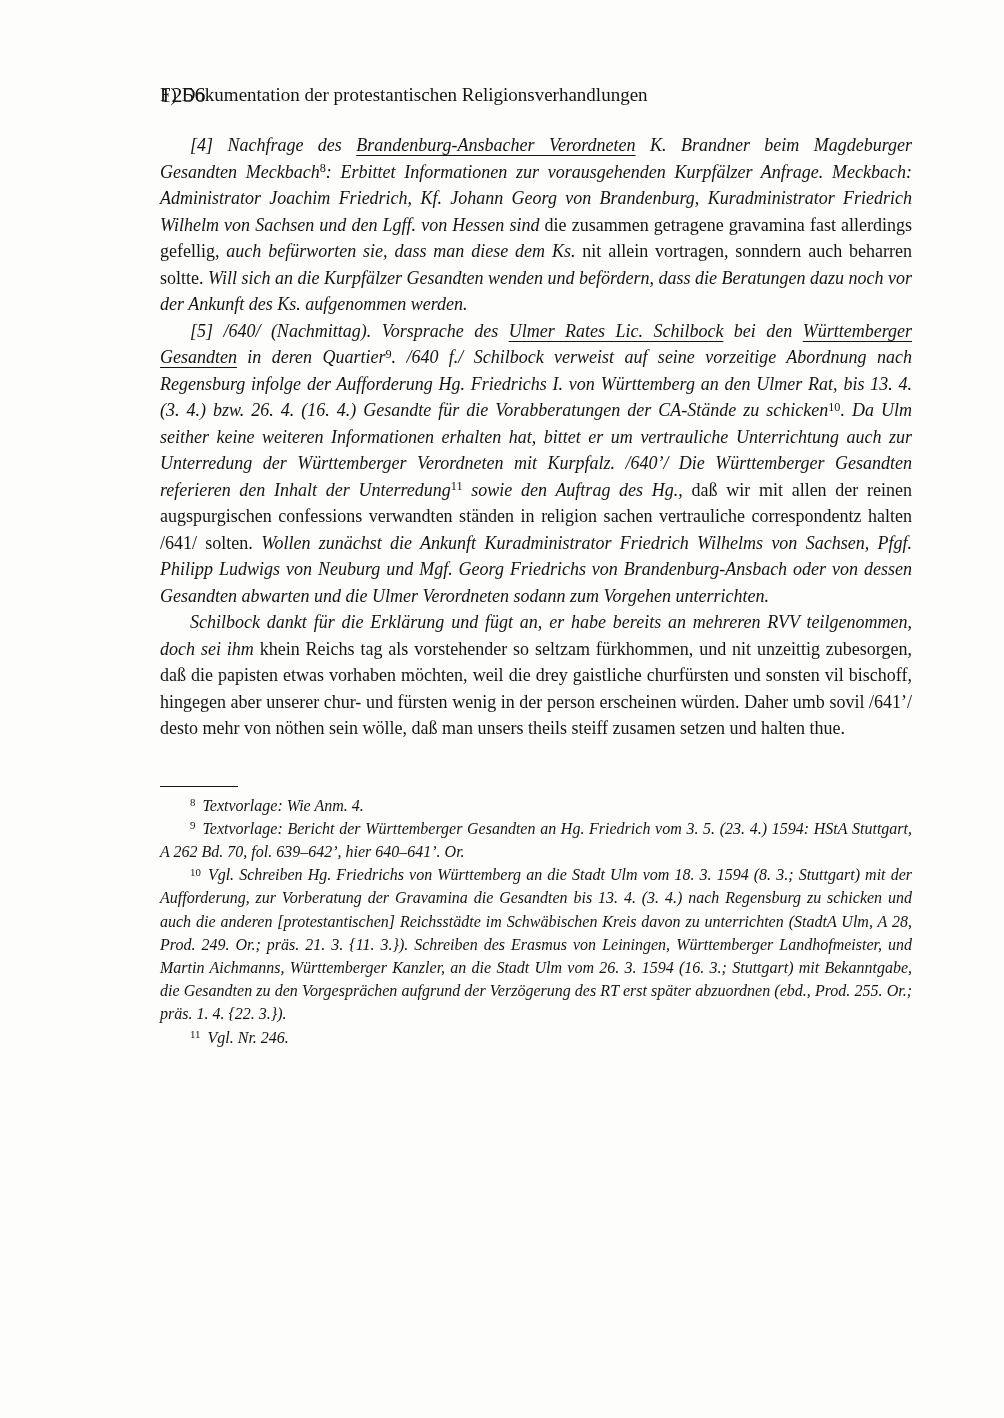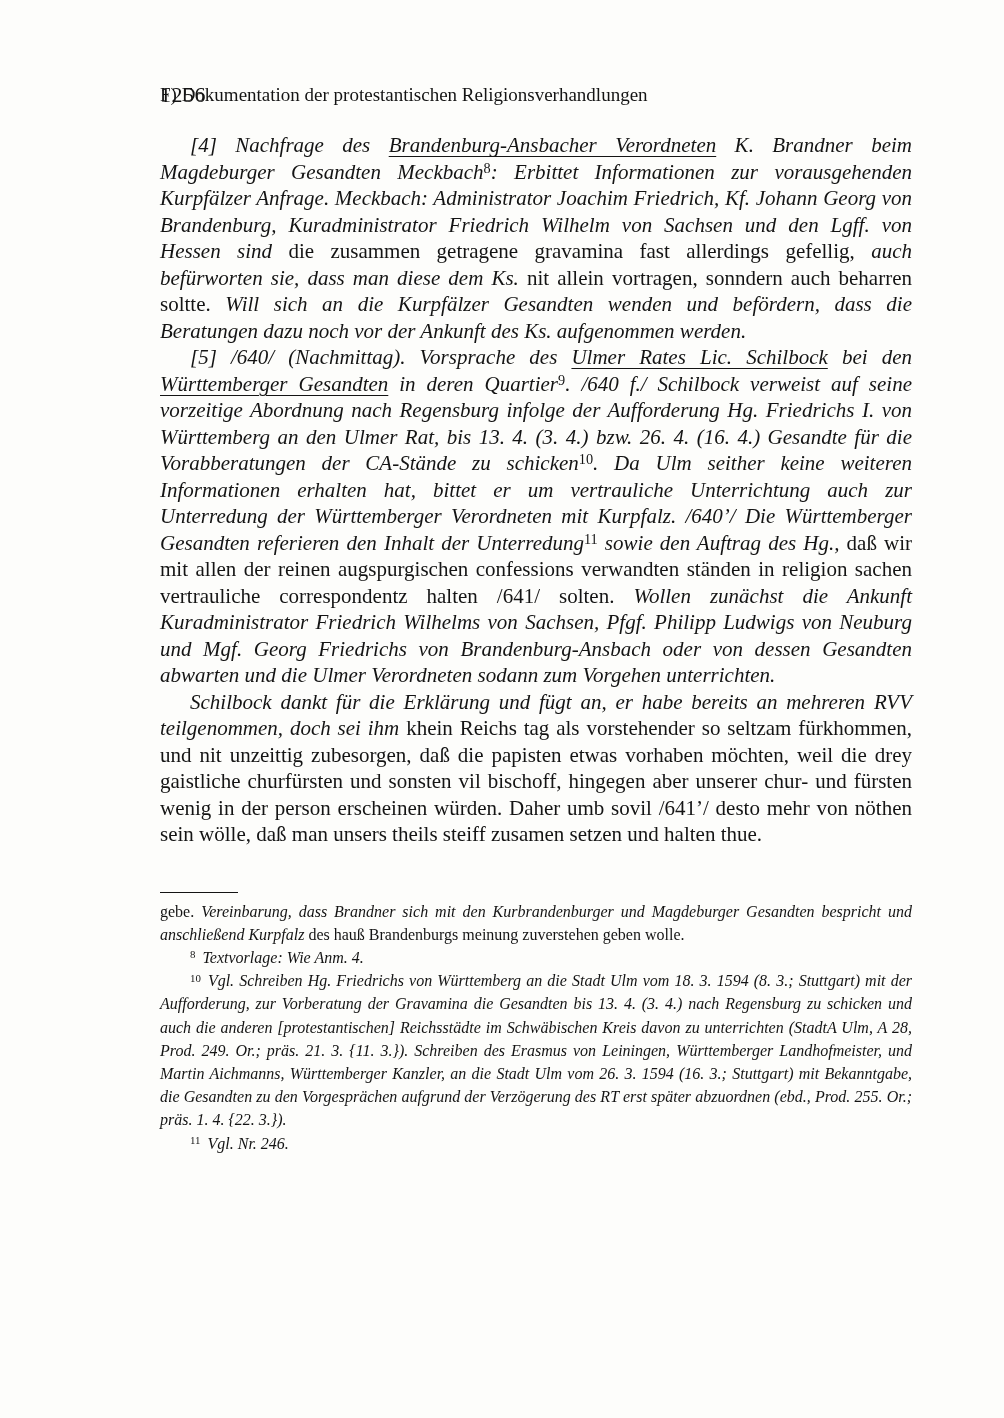--- a/index.html
+++ b/index.html
@@ -31,21 +31,21 @@
     letter-spacing: 0.5px;
   }
   .running-title {
     font-size: 19px;
     padding-top: 2px;
   }
   .body-text p.body-para {
     margin: 0;
     text-align: justify;
     text-indent: 30px;
-    font-size: 21px;
+    font-size: 18px;
     line-height: 26.5px;
   }
   .seg-i  { font-style: italic; }
   .seg-r  { font-style: normal; }
   .seg-iu {
     font-style: italic;
     text-decoration: underline;
     text-decoration-thickness: 1.2px;
     text-underline-offset: 4px;
   }
@@ -84,20 +84,20 @@
 
     <div class="body-text">
         <p class="body-para"><span class="seg-i">[4] Nachfrage des </span><span class="seg-iu">Brandenburg-Ansbacher Verordneten</span><span class="seg-i"> K. Brandner beim Magdeburger Gesandten Meckbach</span><span class="seg-sup">8</span><span class="seg-i">: Erbittet Informationen zur vorausgehenden Kurpfälzer Anfrage. Meckbach: Administrator Joachim Friedrich, Kf. Johann Georg von Brandenburg, Kuradministrator Friedrich Wilhelm von Sachsen und den Lgff. von Hessen sind </span><span class="seg-r">die zusammen getragene gravamina fast allerdings gefellig, </span><span class="seg-i">auch befürworten sie, dass man diese dem Ks. </span><span class="seg-r">nit allein vortragen, sonndern auch beharren soltte. </span><span class="seg-i">Will sich an die Kurpfälzer Gesandten wenden und befördern, dass die Beratungen dazu noch vor der Ankunft des Ks. aufgenommen werden.</span></p>
         <p class="body-para"><span class="seg-i">[5] /640/ (Nachmittag). Vorsprache des </span><span class="seg-iu">Ulmer Rates Lic. Schilbock</span><span class="seg-i"> bei den </span><span class="seg-iu">Württemberger Gesandten</span><span class="seg-i"> in deren Quartier</span><span class="seg-sup">9</span><span class="seg-i">. /640 f./ Schilbock verweist auf seine vorzeitige Abordnung nach Regensburg infolge der Aufforderung Hg. Friedrichs I. von Württemberg an den Ulmer Rat, bis 13. 4. (3. 4.) bzw. 26. 4. (16. 4.) Gesandte für die Vorabberatungen der CA-Stände zu schicken</span><span class="seg-sup">10</span><span class="seg-i">. Da Ulm seither keine weiteren Informationen erhalten hat, bittet er um vertrauliche Unterrichtung auch zur Unterredung der Württemberger Verordneten mit Kurpfalz. /640’/ Die Württemberger Gesandten referieren den Inhalt der Unterredung</span><span class="seg-sup">11</span><span class="seg-i"> sowie den Auftrag des Hg., </span><span class="seg-r">daß wir mit allen der reinen augspurgischen confessions verwandten ständen in religion sachen vertrauliche correspondentz halten /641/ solten. </span><span class="seg-i">Wollen zunächst die Ankunft Kuradministrator Friedrich Wilhelms von Sachsen, Pfgf. Philipp Ludwigs von Neuburg und Mgf. Georg Friedrichs von Brandenburg-Ansbach oder von dessen Gesandten abwarten und die Ulmer Verordneten sodann zum Vorgehen unterrichten.</span></p>
         <p class="body-para"><span class="seg-i">Schilbock dankt für die Erklärung und fügt an, er habe bereits an mehreren RVV teilgenommen, doch sei ihm </span><span class="seg-r">khein Reichs tag als vorstehender so seltzam fürkhommen, und nit unzeittig zubesorgen, daß die papisten etwas vorhaben möchten, weil die drey gaistliche churfürsten und sonsten vil bischoff, hingegen aber unserer chur- und fürsten wenig in der person erscheinen würden. Daher umb sovil /641’/ desto mehr von nöthen sein wölle, daß man unsers theils steiff zusamen setzen und halten thue.</span></p>
       </div>
 
     <hr class="footnote-separator">
 
     <div class="footnotes">
-        <p class="footnote"><span class="seg-r">gebe. </span><span class="seg-i">Vereinbarung, dass Brandner sich mit den Kurbrandenburger und Magdeburger Gesandten bespricht und anschließend Kurpfalz </span><span class="seg-r">des hauß Brandenburgs meinung zuverstehen geben wolle.</span></p>
         <p class="footnote indent"><span class="seg-sup fn-marker">8</span><span class="seg-i">Textvorlage: Wie Anm. 4.</span></p>
+        <p class="footnote indent"><span class="seg-sup fn-marker">9</span><span class="seg-i">Textvorlage: Bericht der Württemberger Gesandten an Hg. Friedrich vom 3. 5. (23. 4.) 1594: HStA Stuttgart, A 262 Bd. 70, fol. 639–642’, hier 640–641’. Or.</span></p>
         <p class="footnote indent"><span class="seg-sup fn-marker">10</span><span class="seg-i">Vgl. Schreiben Hg. Friedrichs von Württemberg an die Stadt Ulm vom 18. 3. 1594 (8. 3.; Stuttgart) mit der Aufforderung, zur Vorberatung der Gravamina die Gesandten bis 13. 4. (3. 4.) nach Regensburg zu schicken und auch die anderen [protestantischen] Reichsstädte im Schwäbischen Kreis davon zu unterrichten (StadtA Ulm, A 28, Prod. 249. Or.; präs. 21. 3. {11. 3.}). Schreiben des Erasmus von Leiningen, Württemberger Landhofmeister, und Martin Aichmanns, Württemberger Kanzler, an die Stadt Ulm vom 26. 3. 1594 (16. 3.; Stuttgart) mit Bekanntgabe, die Gesandten zu den Vorgesprächen aufgrund der Verzögerung des RT erst später abzuordnen (ebd., Prod. 255. Or.; präs. 1. 4. {22. 3.}).</span></p>
         <p class="footnote indent"><span class="seg-sup fn-marker">11</span><span class="seg-i">Vgl. Nr. 246.</span></p>
       </div>
 
   </div>
 </div>
 
 </body></html>

